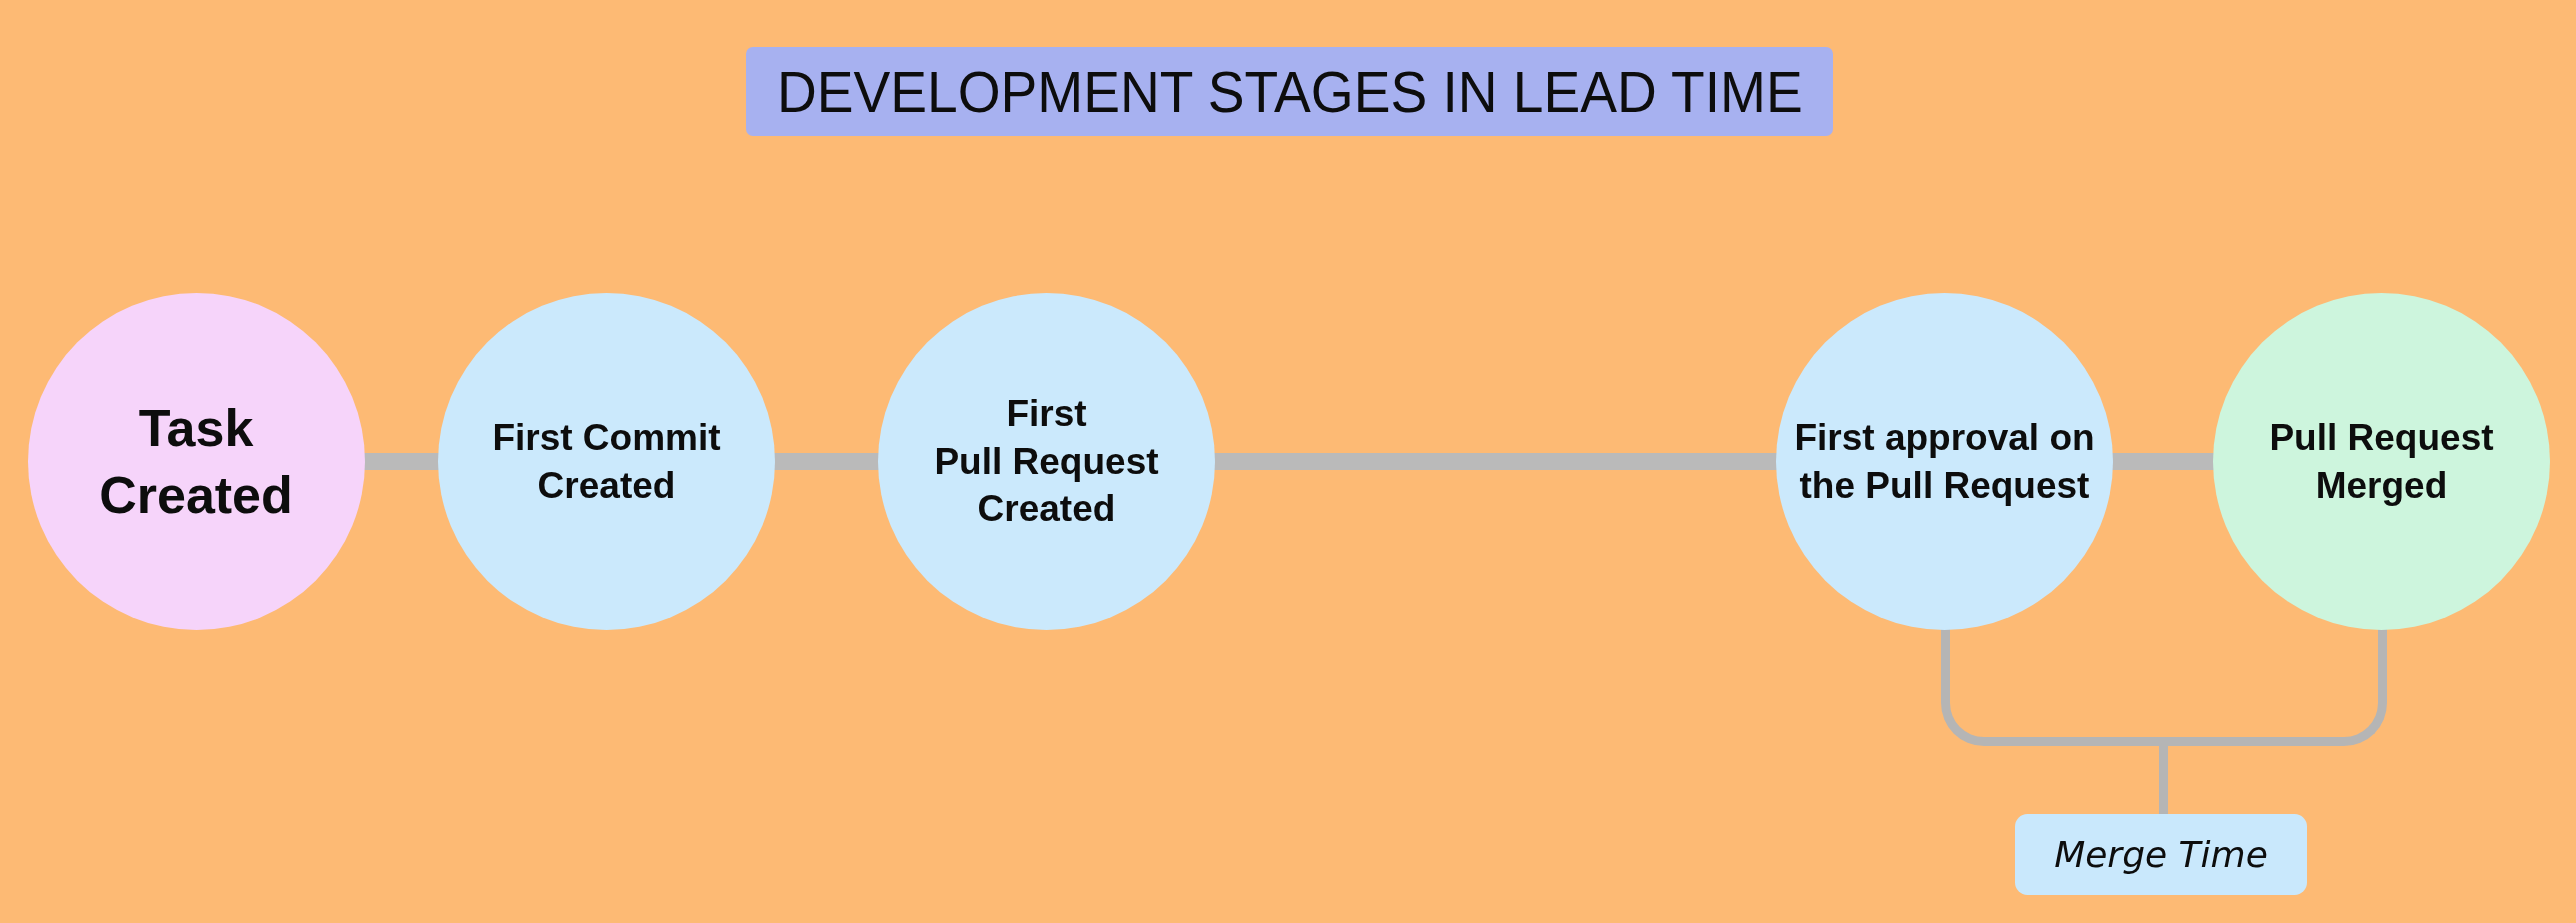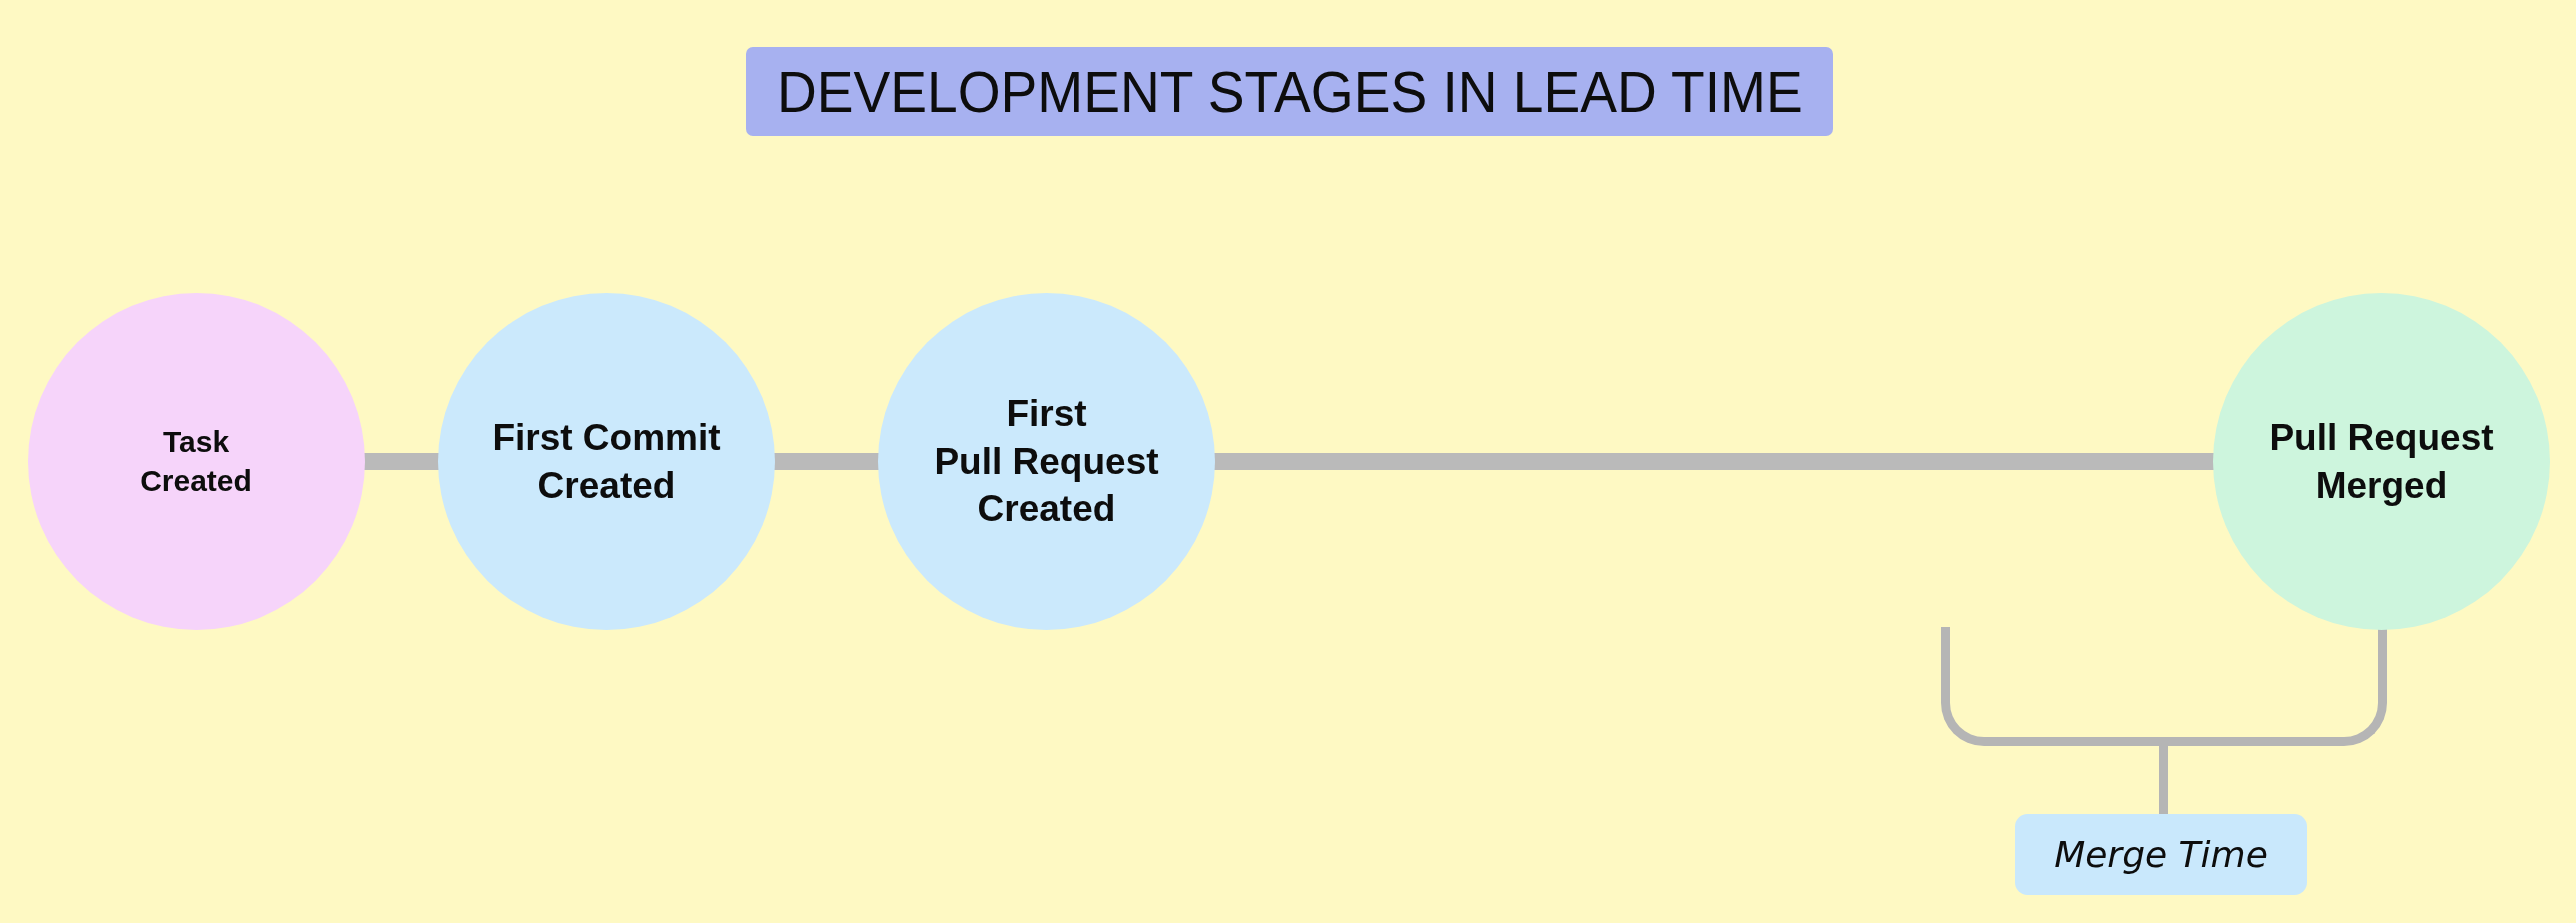--- a/index.html
+++ b/index.html
@@ -1,19 +1,19 @@
 <!DOCTYPE html>
 <html style="font-size:11px"><head>
 <meta charset="utf-8">
 <style>
   html,body{margin:0;padding:0;background:#ffffff;}
   .canvas{
     position:relative;
     width:2576px;height:923px;
-    background:#fef9c3;
+    background:#fdba74;
     overflow:hidden;
     font-family:"Liberation Sans", sans-serif;
     color:#111111;
   }
   .title-bar{
     position:absolute;
     left:746px;top:47px;width:1087px;height:89px;
     background:#a7b1f0;
     border-radius:6.9px;
     display:flex;align-items:center;justify-content:center;
@@ -44,21 +44,21 @@
   .stage-label{
     white-space:pre-line;
     font-weight:700;
     font-size:37px;
     line-height:1.28;
     color:#0d0d0d;
   }
   .stage-pink{background:#f6d4fa;}
   .stage-blue{background:#cbe9fc;}
   .stage-green{background:#cdf5dd;}
-  .stage-1 .stage-label{font-size:30px;}
+  .stage-1 .stage-label{font-size:52px;}
   .bracket{
     position:absolute;
     left:1941px;top:627px;width:446px;height:119px;
     border-left:9px solid #b5b5b5;
     border-right:9px solid #b5b5b5;
     border-bottom:9px solid #b5b5b5;
     border-bottom-left-radius:43px;
     border-bottom-right-radius:43px;
     box-sizing:border-box;
     z-index:1;
@@ -106,20 +106,24 @@
 Created</span>
   </div>
 
   <div class="stage-circle stage-blue" style="left:878px">
     <span class="stage-label">First
 Pull Request
 Created</span>
   </div>
 
 
+  <div class="stage-circle stage-blue" style="left:1776px">
+    <span class="stage-label">First approval on
+the Pull Request</span>
+  </div>
 
   <div class="stage-circle stage-green" style="left:2213px">
     <span class="stage-label">Pull Request
 Merged</span>
   </div>
 
   <div class="bracket"></div>
   <div class="bracket-stem"></div>
 
   <div class="merge-box">

